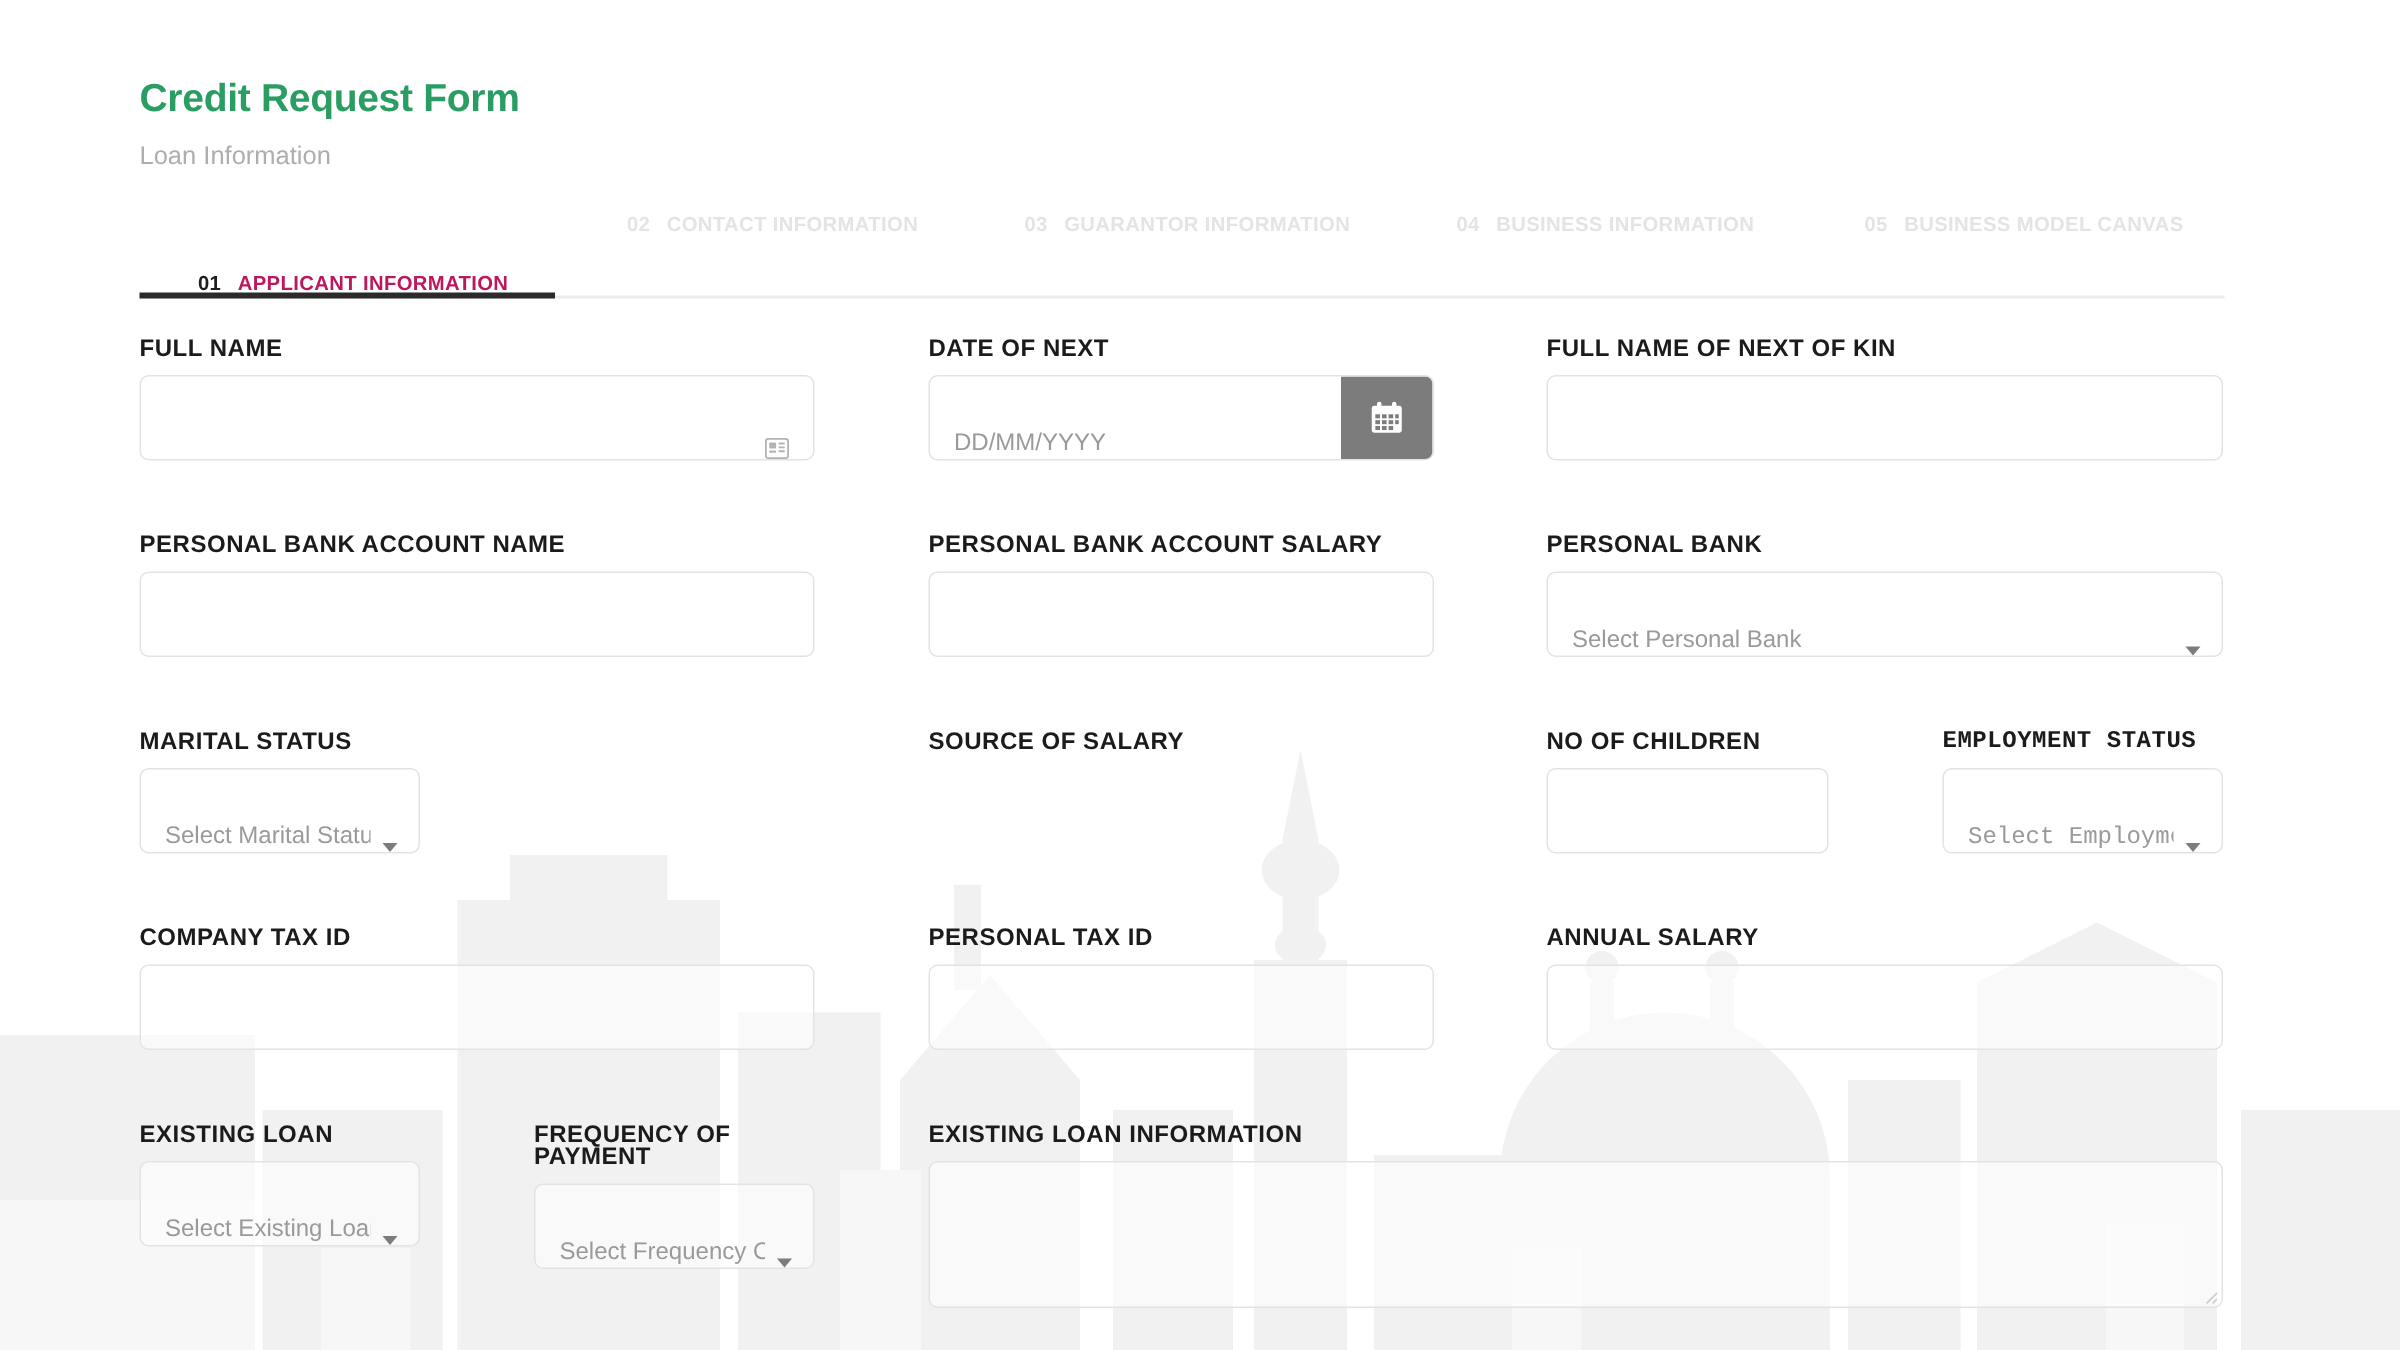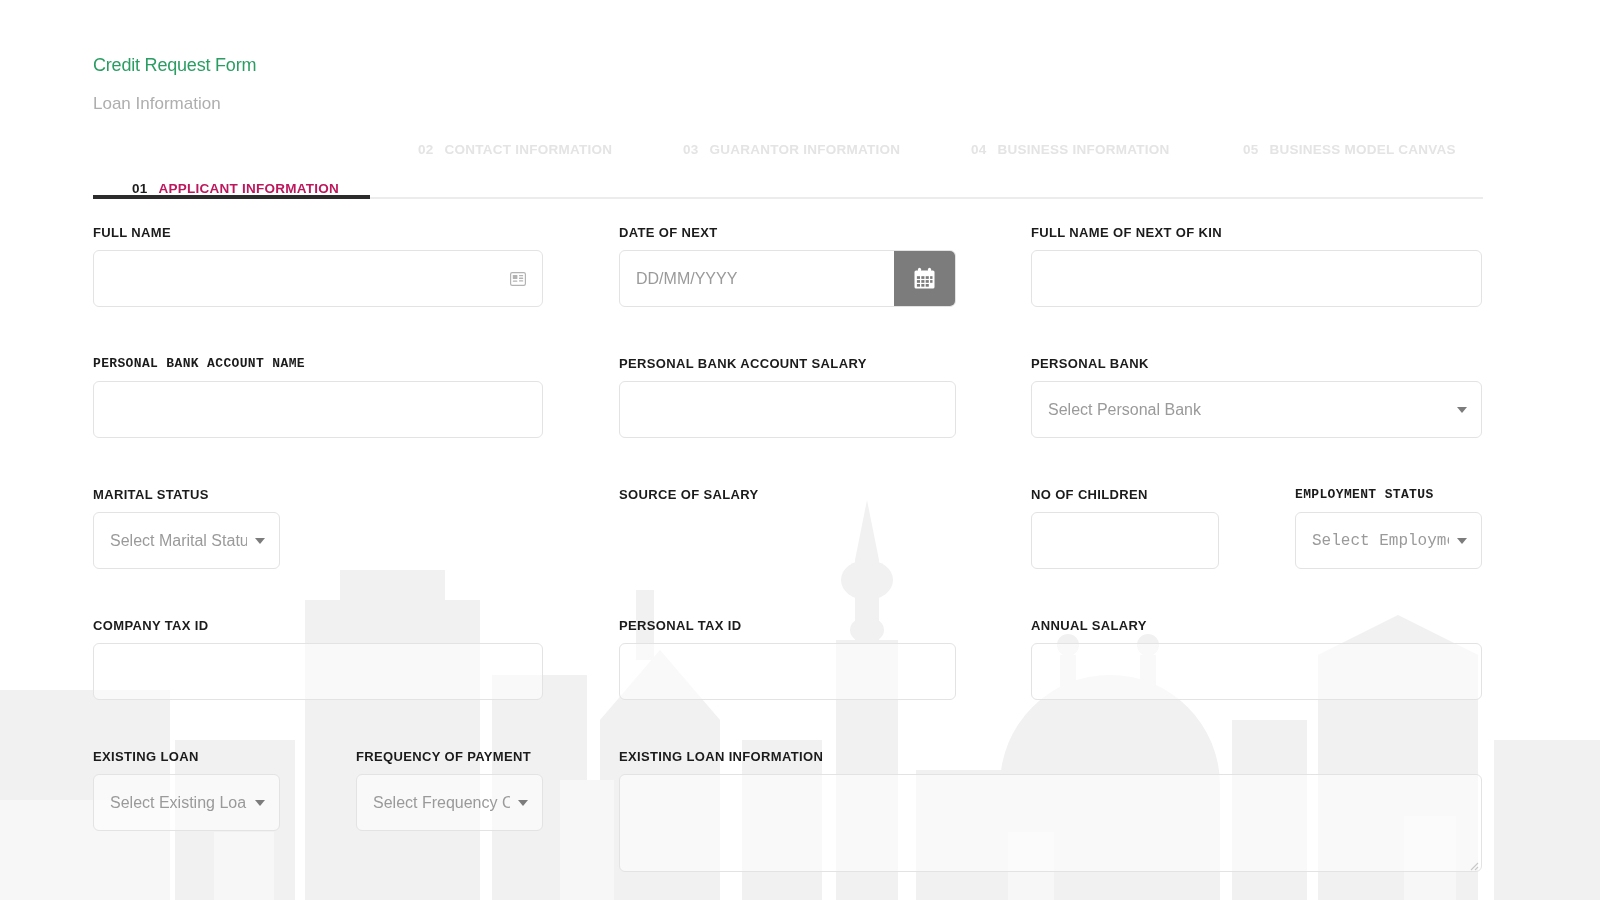--- a/index.html
+++ b/index.html
@@ -24,22 +24,22 @@
     left: 0; bottom: 0;
     width: 1600px; height: 460px;
     pointer-events: none;
     z-index: 0;
   }
 
   
   #header { position: absolute; left: 93px; top: 48px; z-index: 2; }
   #form-title {
     color: #2a9d63;
-    font-size: 18px;
-    font-weight: normal;
+    font-size: 26px;
+    font-weight: bold;
     letter-spacing: -0.2px;
     margin: 0;
     line-height: 34px;
   }
   #form-subtitle {
     color: #aeaeae;
     font-size: 17px;
     font-weight: normal;
     margin: 10px 0 0 0;
     line-height: 24px;
@@ -90,37 +90,37 @@
     left: 0; top: 53px;
     width: 277px; height: 4px;
     background: #2b2b2b;
   }
 
   
   #form { position: absolute; left: 0; top: 225px; width: 1600px; z-index: 2; }
 
   .field { position: absolute; }
   .field-label {
-    font-size: 13px;
+    font-size: 16px;
     font-weight: bold;
     color: #1b1b1b;
     letter-spacing: 0.35px;
     margin-bottom: 10px;
     line-height: 15px;
     display: block;
   }
 
   .control {
     position: relative;
     height: 57px;
     border: 1px solid #e3e3e3;
     border-radius: 6px;
     background: rgba(255,255,255,0.55);
     display: flex;
-    align-items: center;
+    align-items: flex-end;
   }
   .control.text-input { padding: 0 16px; }
   .control .value {
     font-size: 16px;
     color: #9a9a9a;
     line-height: 20px;
     flex: 1 1 auto;
     overflow: hidden;
     white-space: nowrap;
   }
@@ -294,21 +294,21 @@
       </div>
     </div>
 
     <div class="field" style="left:1031px; top:0; width:451px;">
       <label class="field-label">FULL NAME OF NEXT OF KIN</label>
       <div class="control text-input">
         <span class="value"></span>
       </div>
     </div>
 
-    <div class="field" style="left:93px; top:131px; width:450px;font-family:Liberation Mono, monospace;">
+    <div class="field" style="left:93px; top:131px; width:450px;">
       <label class="field-label">PERSONAL BANK ACCOUNT NAME</label>
       <div class="control text-input">
         <span class="value"></span>
       </div>
     </div>
 
     <div class="field" style="left:619px; top:131px; width:337px;">
       <label class="field-label">PERSONAL BANK ACCOUNT SALARY</label>
       <div class="control text-input">
         <span class="value"></span>

